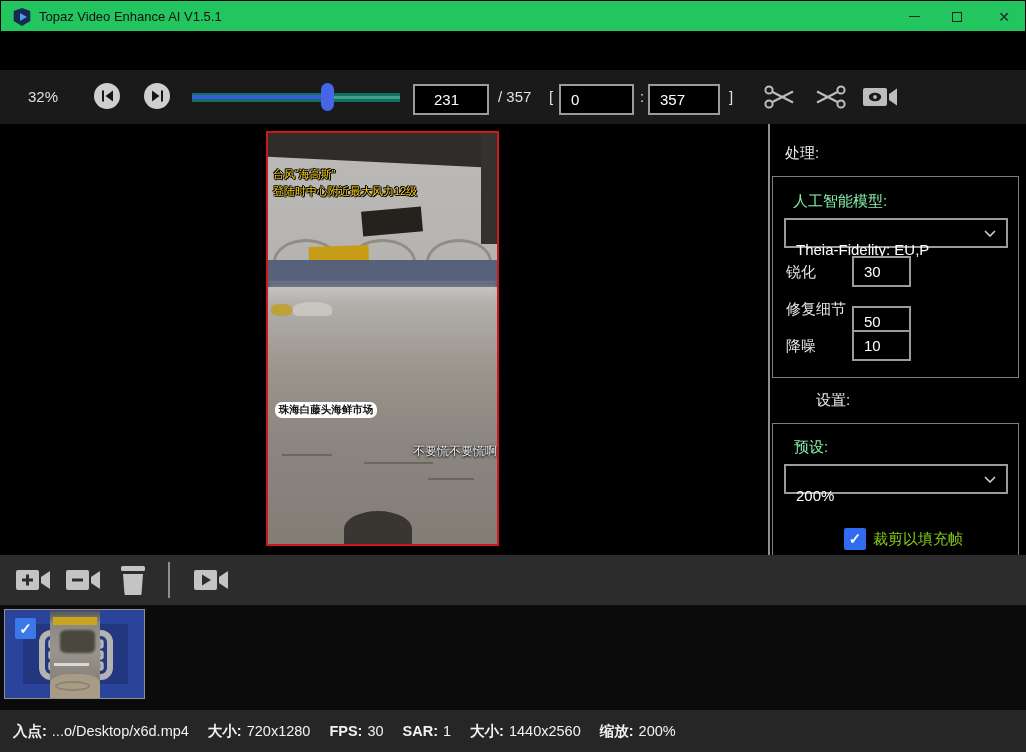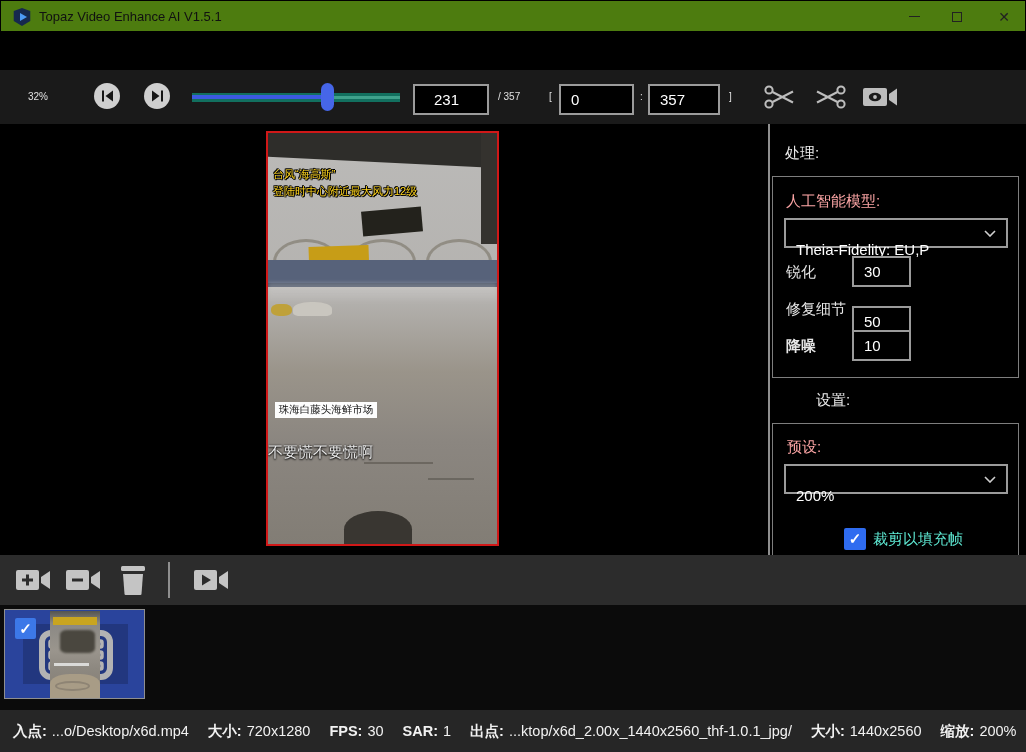--- a/index.html
+++ b/index.html
@@ -1,39 +1,39 @@
 <!DOCTYPE html>
 <html><head>
 <meta charset="utf-8">
 <style>
   * { margin:0; padding:0; box-sizing:border-box; }
   html,body { width:1026px; height:752px; background:#000; }
   body { font-family:"Liberation Sans", sans-serif; }
   #app { position:relative; width:1026px; height:752px; overflow:hidden; background:#000; }
 
   
-  #titlebar { position:absolute; left:0; top:0; width:1026px; height:32px; background:#4d7c0f; border:1px solid #000; }
+  #titlebar { position:absolute; left:0; top:0; width:1026px; height:32px; background:#22c55e; border:1px solid #000; }
   #logo { position:absolute; left:12px; top:7px; width:18px; height:18px; background:#16294e;
           clip-path:polygon(50% 0,96% 16%,96% 72%,50% 100%,4% 72%,4% 16%); display:flex; align-items:center; justify-content:center; }
   #logo .tri { width:0; height:0; border-left:7px solid #4d9bf5; border-top:4.5px solid transparent; border-bottom:4.5px solid transparent; margin-left:2px; }
   #win-title { position:absolute; left:38px; top:0; height:32px; line-height:32px; font-size:13px; color:#111; }
   .winbtn { position:absolute; top:0; width:34px; height:31px; display:flex; align-items:center; justify-content:center; }
   #btn-min span { display:block; width:11px; height:0; border-top:1.5px solid #222; }
   #btn-max span { display:block; width:10px; height:10px; border:1.5px solid #222; }
   #btn-close span { font-size:14px; color:#222; line-height:1; }
 
   
   #menubar { position:absolute; left:0; top:32px; width:1026px; height:38px; background:#1a1a1a;
              display:flex; align-items:center; padding-left:14px; gap:27px; }
   .menu-item { color:#e8e8e8; font-size:15px; cursor:default; white-space:nowrap; }
   .mn { text-decoration:underline; text-underline-offset:2px; }
 
   
   #toolbar { position:absolute; left:0; top:70px; width:1026px; height:54px; background:#1a1a1a; }
-  .tb-text { position:absolute; top:0; height:54px; line-height:54px; color:#e0e0e0; font-size:10px; }
+  .tb-text { position:absolute; top:0; height:54px; line-height:54px; color:#e0e0e0; font-size:15px; }
   .circle-btn { position:absolute; top:86px; width:26px; height:26px; border-radius:50%; background:#cfcfcf;
                 display:flex; align-items:center; justify-content:center; top:13px; }
   #slider { position:absolute; left:192px; top:19px; width:208px; height:16px; --pos:64.7%; }
   #slider .track { position:absolute; left:0; top:4px; width:100%; height:9px; background:#12705f; }
   #slider .track-line { position:absolute; left:0; top:7px; width:100%; height:3px; background:#3fa18c; }
   #slider .progress { position:absolute; left:0; top:6px; width:var(--pos); height:4px; background:#3c5ae0; }
   #slider .handle { position:absolute; top:-6px; left:var(--pos); width:13px; height:28px; margin-left:-6px;
                     border-radius:7px; background:#4666e8; }
   .numbox { position:absolute; top:14px; height:31px; background:#000; border:2px solid #9b9b9b; color:#fff;
             font-size:15px; font-family:"Liberation Sans",sans-serif; padding-left:10px; }
@@ -53,39 +53,39 @@
               text-shadow:-1px 0 #000,1px 0 #000,0 -1px #000,0 1px #000,1px 1px #000,-1px -1px #000; }
   #pv-hangbox { left:41%; top:18.5%; width:26%; height:6%; background:#23221c; transform:rotate(-5deg); }
   #pv-bridge { left:0; top:24.5%; width:100%; height:7%; display:flex; justify-content:space-around; align-items:flex-end; }
   #pv-bridge .arch { width:29%; height:80%; border:3px solid #918d84; border-bottom:none; border-radius:50% 50% 0 0/100% 100% 0 0; }
   #pv-girder { left:0; top:31%; width:100%; height:6.5%; background:#57627a; border-bottom:4px solid #475063; }
   #pv-billboard { left:18%; top:27.5%; width:26%; height:7.5%; background:#c79d17; transform:rotate(-2deg); }
   #pv-spray { left:0; top:36.5%; width:100%; height:5%; background:linear-gradient(180deg,rgba(255,255,255,.28),rgba(255,255,255,0)); filter:blur(2px); }
   #pv-car1 { left:11%; top:41%; width:17%; height:3.6%; background:#c9c6bf; border-radius:45% 45% 20% 20%; }
   #pv-car2 { left:1.5%; top:41.5%; width:9%; height:3%; background:#bfa13a; border-radius:40%; }
   .pv-streak { height:2px; background:#5f5b54; opacity:.7; }
-  #pv-location { left:3%; top:65.5%; background:#fdfdfd; color:#141414; font-size:10.5px; font-weight:400; padding:1px 4px; white-space:nowrap; }
-  #pv-caption { left:0; top:75.5%; width:100%; text-align:left; color:#ececec; font-size:15px; text-shadow:0 0 2px #000,0 1px 2px #000; }
+  #pv-location { left:3%; top:65.5%; background:#fdfdfd; color:#141414; font-size:10.5px; font-weight:700; padding:1px 4px; white-space:nowrap;border-radius:7px; }
+  #pv-caption { left:0; top:75.5%; width:100%; text-align:right; color:#ececec; font-size:12px; text-shadow:0 0 2px #000,0 1px 2px #000; }
   #pv-blob { left:33%; top:92%; width:30%; height:9%; background:#393631; border-radius:50% 50% 0 0; }
 
   
   .panel-header { position:absolute; color:#ececec; font-size:15px; }
   .groupbox { position:absolute; left:772px; width:247px; border:1px solid #7e7e7e; background:#000; }
   #group-process { top:52px; height:202px; }
   #group-settings { top:299px; height:140px; }
-  .gb-label { position:absolute; color:#fca5a5; font-size:15px; }
+  .gb-label { position:absolute; color:#86efac; font-size:15px;margin-left:7px; }
   .dropdown { position:absolute; left:11px; width:224px; height:30px; background:#000; border:2px solid #9b9b9b;
               display:flex; align-items:center; padding:0 10px; color:#fff; font-size:15px; }
   .dropdown .dd-text { flex:1; white-space:nowrap; overflow:hidden;margin-top:32px; }
   .param-row-label { position:absolute; left:13px; height:31px; line-height:31px; color:#e6e6e6; font-size:15px; }
   .param-input { position:absolute; left:79px; width:59px; height:31px; background:#000; border:2px solid #9b9b9b;
                  color:#fff; font-size:15px; font-family:"Liberation Sans",sans-serif; padding-left:10px; }
   .checkbox { position:absolute; width:22px; height:22px; background:#2f6cf0; border-radius:2px;
               display:flex; align-items:center; justify-content:center; color:#fff; font-size:15px; font-weight:700; }
-  #crop-label { position:absolute; left:100px; top:106px; color:#5eead4; font-size:15px; white-space:nowrap; }
+  #crop-label { position:absolute; left:100px; top:106px; color:#84cc16; font-size:15px; white-space:nowrap; }
 
   
   #btoolbar { position:absolute; left:0; top:555px; width:1026px; height:50px; background:#2c2c2c; }
   .bt-btn { position:absolute; top:11px; display:flex; align-items:center; justify-content:center; }
   #bt-divider { position:absolute; left:168px; top:7px; width:2px; height:36px; background:#8f8f8f; }
 
   
   #thumbstrip { position:absolute; left:0; top:605px; width:1026px; height:105px; background:#0b0b0b; }
   #thumb-tile { position:absolute; left:4px; top:4px; width:141px; height:90px; background:#2a449c; border:1px solid #8f8f8f; }
   #thumb-inner-shade { position:absolute; left:18px; top:14px; width:105px; height:60px; background:rgba(0,0,0,.18); }
@@ -223,21 +223,21 @@
       <div class="dropdown" style="top:41px;">
         <span class="dd-text">Theia-Fidelity: EU,P</span>
         <svg width="12" height="7" viewBox="0 0 12 7" fill="none" stroke="#cfcfcf" stroke-width="1.6">
             <polyline points="1,1 6,6 11,1"></polyline>
           </svg>
       </div>
       <div class="param-row-label" style="top:79px;">锐化</div>
       <input class="param-input" style="top: 79px;" value="30">
       <div class="param-row-label" style="top:116px;">修复细节</div>
       <input class="param-input" style="top: 116px; margin-top: 13px;" value="50">
-      <div class="param-row-label" style="top:153px;font-weight:bold;">降噪</div>
+      <div class="param-row-label" style="top:153px;">降噪</div>
       <input class="param-input" style="top: 153px;" value="10">
     </div>
 
     <div class="panel-header" style="left:785px; top:267px;margin-left:31px;">设置:</div>
 
     <div class="groupbox" id="group-settings">
       <div class="gb-label" style="left:14px; top:14px;">预设:</div>
       <div class="dropdown" style="top:40px;">
         <span class="dd-text">200%</span>
         <svg width="12" height="7" viewBox="0 0 12 7" fill="none" stroke="#cfcfcf" stroke-width="1.6">
@@ -306,18 +306,17 @@
           <span>✓</span>
         </div>
     </div>
   </div>
 
   <div id="statusbar">
     <span class="st-entry"><b>入点:</b><span>...o/Desktop/x6d.mp4</span></span>
     <span class="st-entry"><b>大小:</b><span>720x1280</span></span>
     <span class="st-entry"><b>FPS:</b><span>30</span></span>
     <span class="st-entry"><b>SAR:</b><span>1</span></span>
-    <span class="st-entry"><b>出点:</b><span>...ktop/x6d_2.00x_1440x2560_thf-1.0.1_jpg/</span></span>
     <span class="st-entry"><b>大小:</b><span>1440x2560</span></span>
     <span class="st-entry"><b>缩放:</b><span>200%</span></span>
   </div>
 
 </div>
 
 </body></html>

